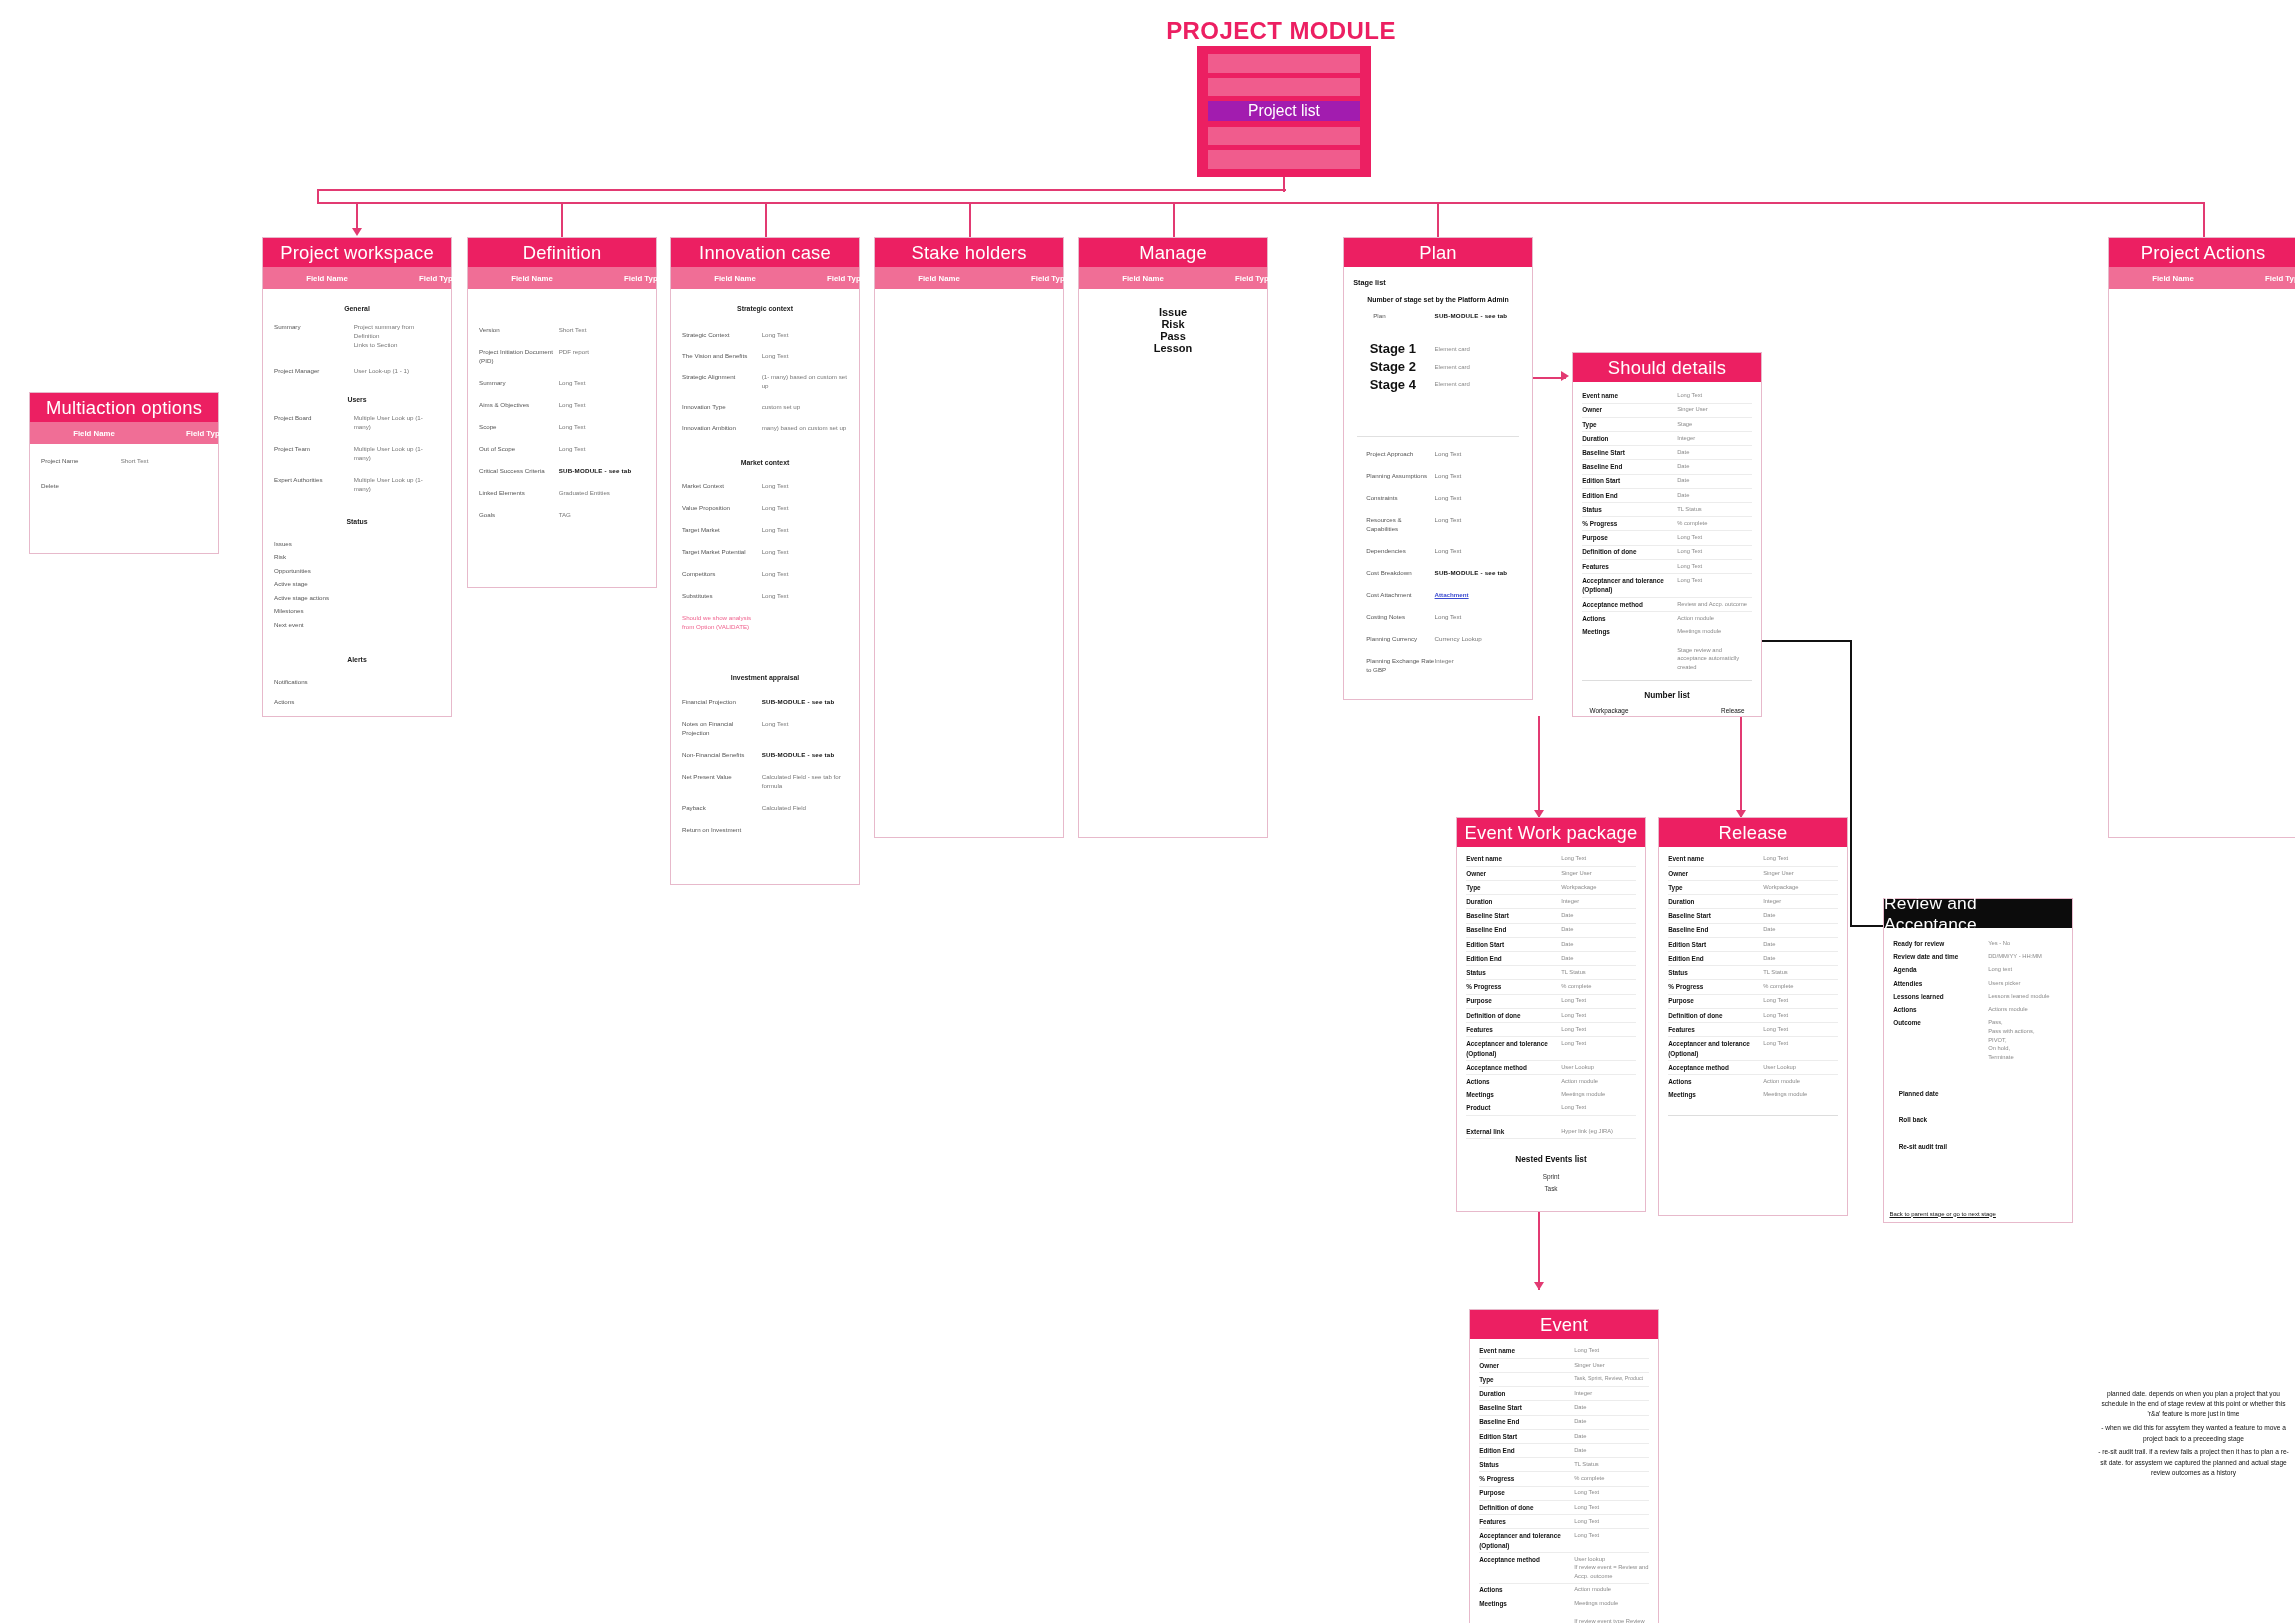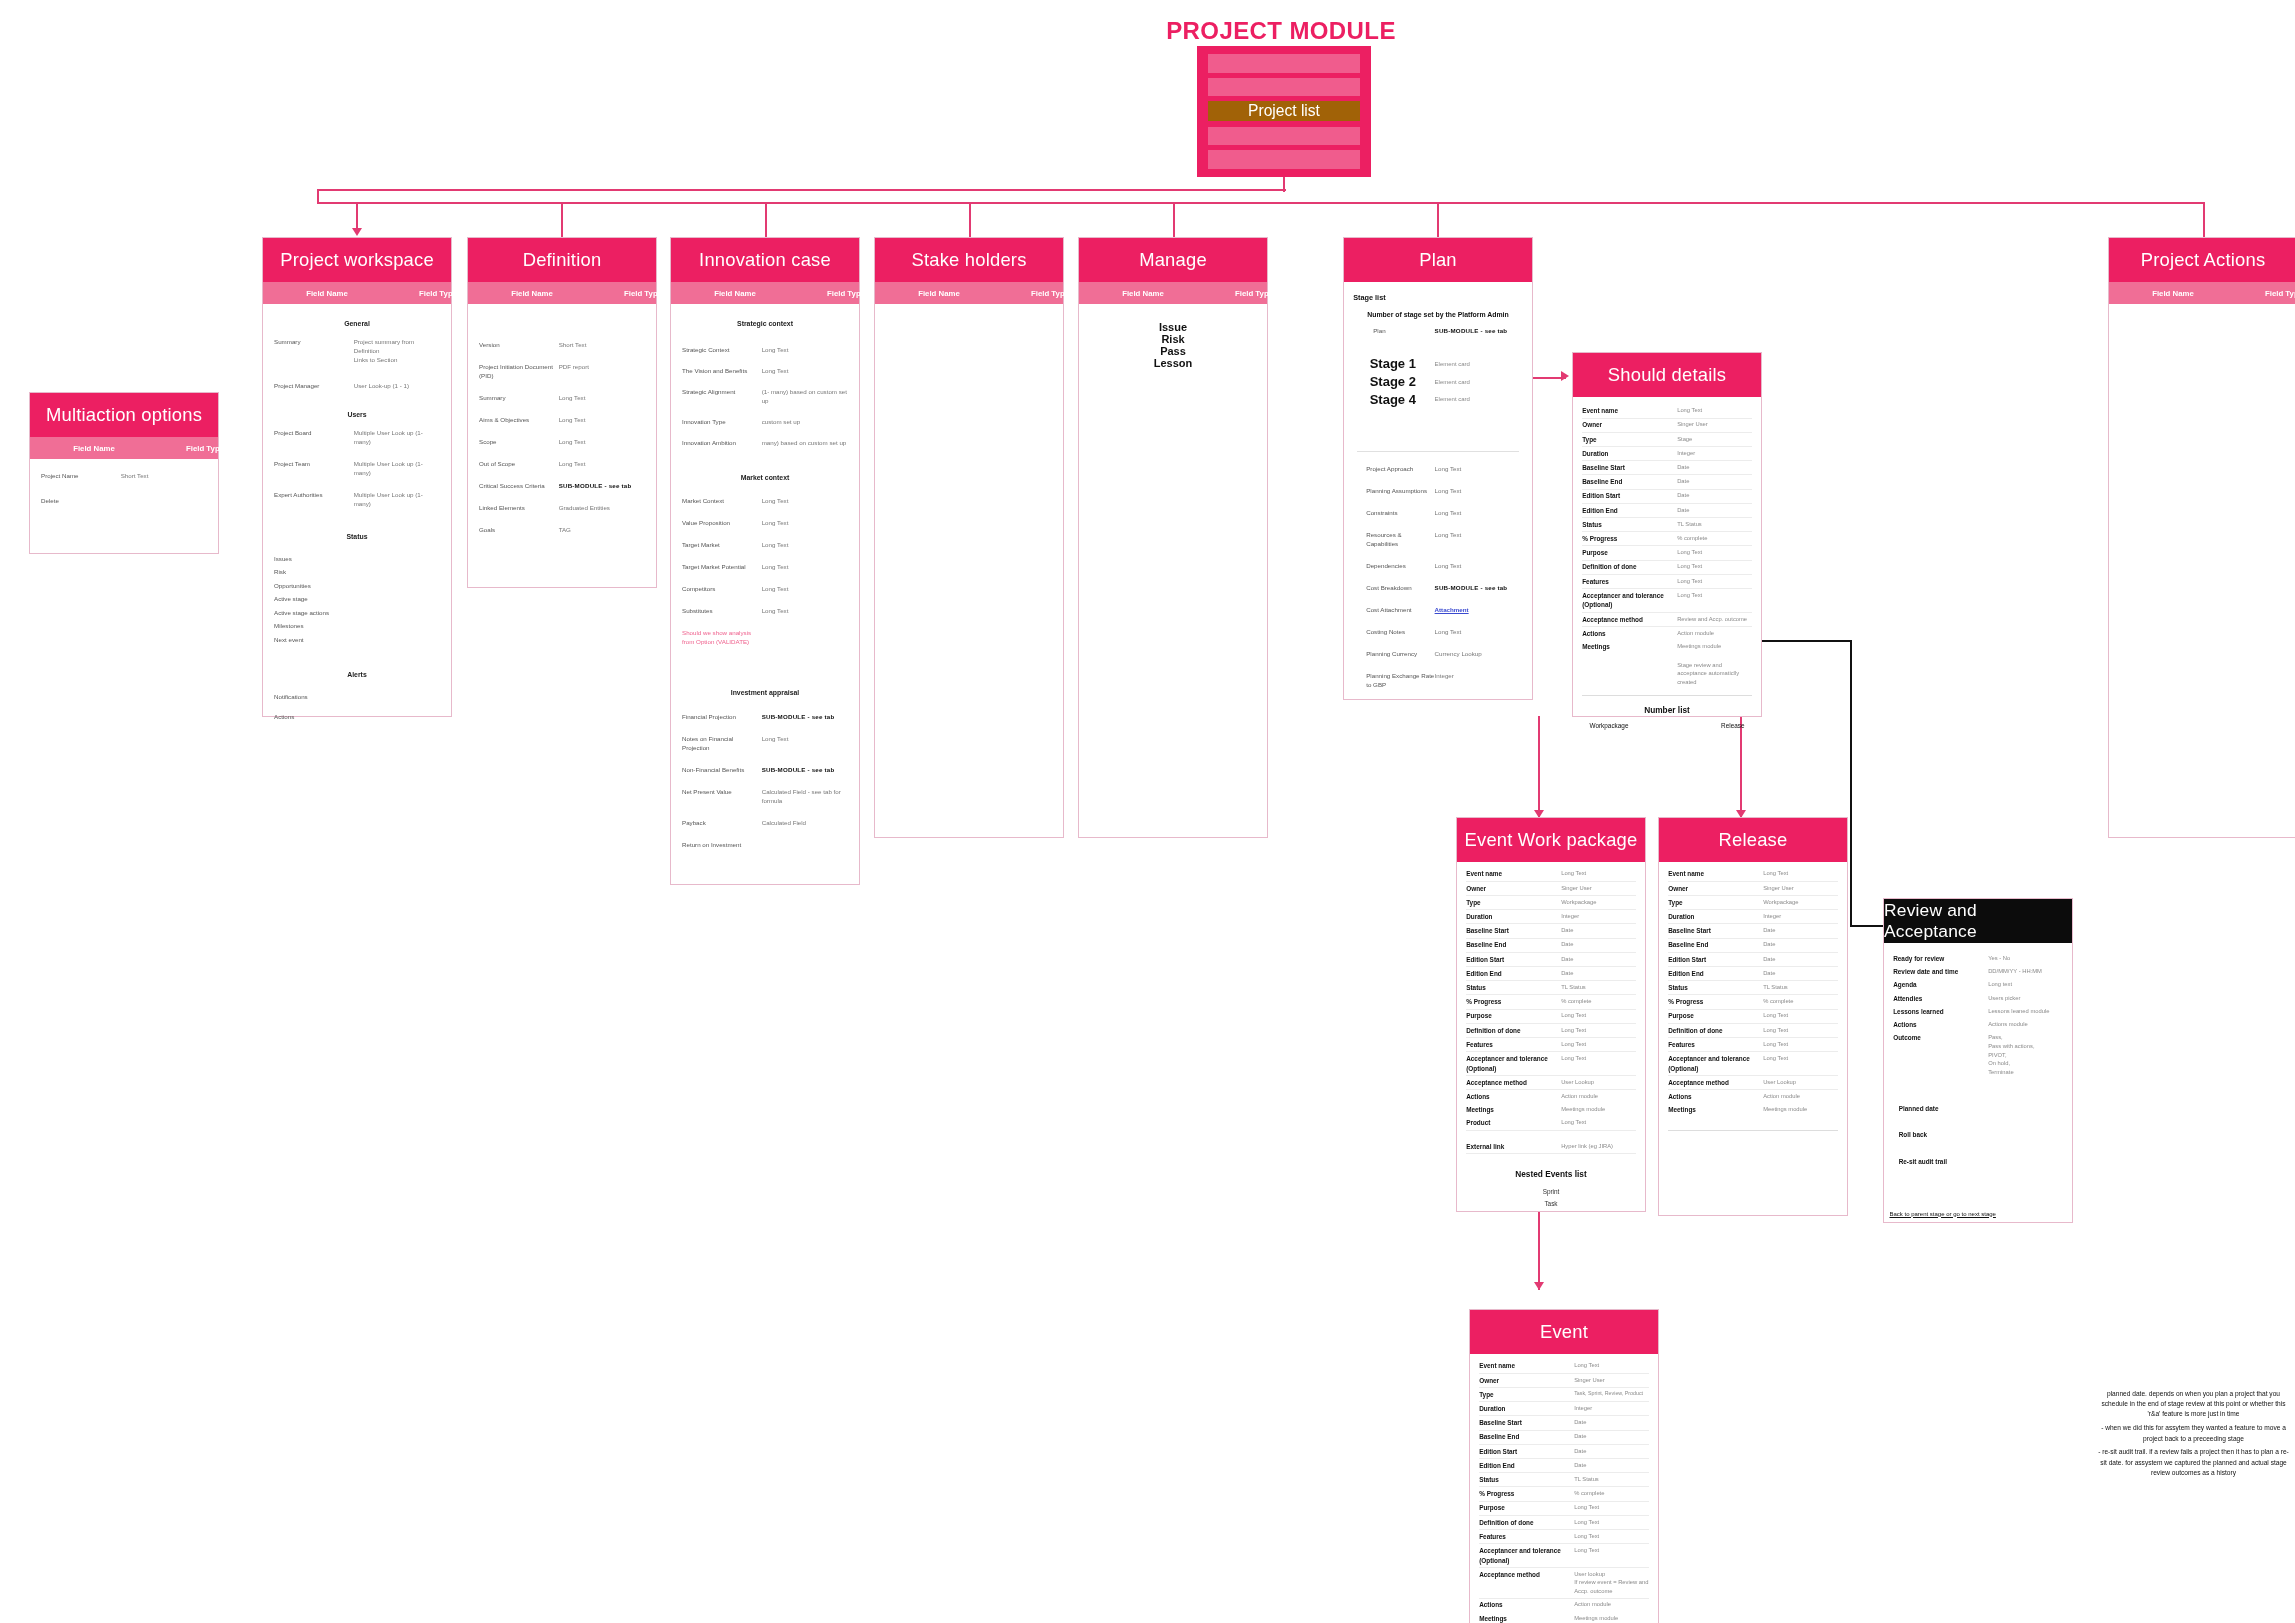--- a/index.html
+++ b/index.html
@@ -30,29 +30,29 @@
   }
 
   
   .root{
     position:absolute; left:1197px; top:46px; width:174px; height:131px;
     background:#ec1f62; padding:8.3px 11px;
     display:flex; flex-direction:column; justify-content:space-between;
   }
   .root .slot{ height:18.4px; background:#f05c8d; }
   .root .slot.label{
-    background:#a16207; color:#fff; font-size:15.6px; display:flex;
+    background:#a21caf; color:#fff; font-size:15.6px; display:flex;
     align-items:center; justify-content:center; height:20px;
   }
 
   
   .card{ position:absolute; background:#fff; border:0.9px solid #e7b9cb; }
   .card .hd{
     background:#ec1f62; color:#fff; display:flex; align-items:center;
-    justify-content:center; font-size:18.4px; height:44px; letter-spacing:0.2px;
+    justify-content:center; font-size:18.4px; height:29px; letter-spacing:0.2px;
   }
   .card.blackhd .hd{ background:#0c0c0c; font-size:17.4px; }
   .card .cols{
     background:#f06e96; color:#fff; display:flex; height:22px;
     align-items:center; font-size:7.8px; font-weight:bold;
   }
   .card .cols span{ flex:0 0 50%; text-align:center;margin-left:17px; }
   .card .body{ padding:7.3px 11px; position:relative; }
 
   

